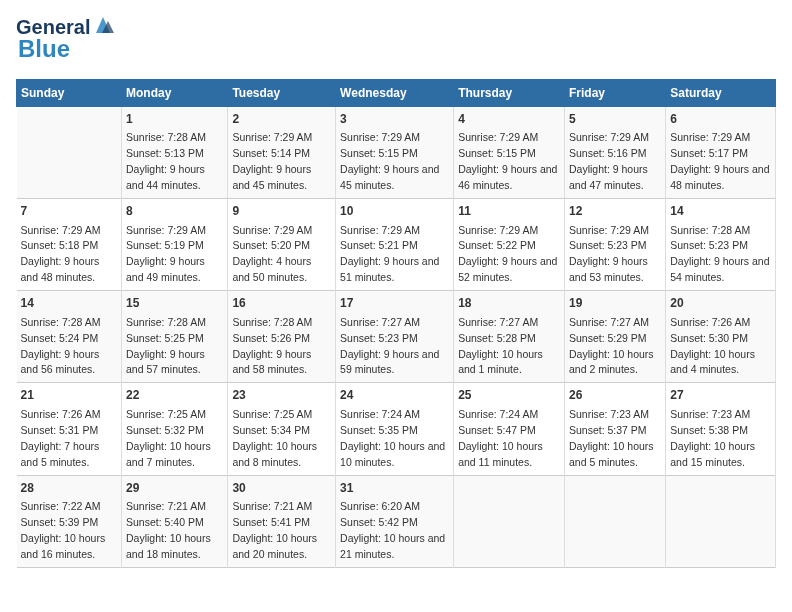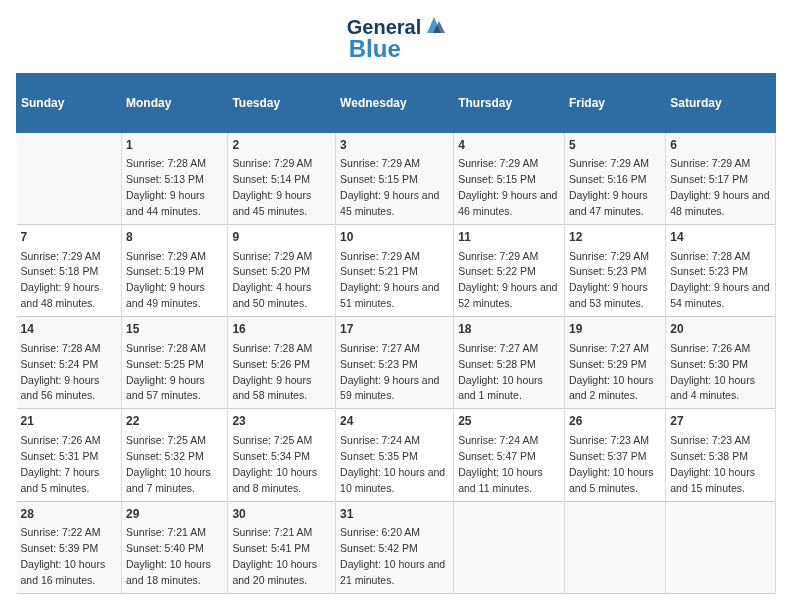--- a/index.html
+++ b/index.html
@@ -6,22 +6,22 @@
     body {
       font-family: Arial, sans-serif;
       background: #fff;
       width: 792px;
       min-height: 612px;
       padding: 16px;
     }
     .header {
       display: flex;
       align-items: flex-start;
-      justify-content: center;
-      margin-bottom: 10px;
+      justify-content: flex-start;
+      margin-bottom: 16px;
     }
     .logo {
       display: flex;
       flex-direction: column;
       align-items: flex-start;
     }
     .title-block {
       text-align: right;
     }
     .title-block h1 {
@@ -35,21 +35,21 @@
       color: #333;
     }
     table {
       width: 100%;
       border-collapse: collapse;
       font-size: 11px;
     }
     thead tr th {
       background-color: #2e6da4;
       color: #fff;
-      padding: 22px 4px;
+      padding: 6px 4px;
       text-align: left;
       font-size: 12px;
       font-weight: bold;
       border: 1px solid #2e6da4;
     }
     tbody tr {
       border-bottom: 1px solid #ccc;
     }
     tbody tr td {
       vertical-align: top;

